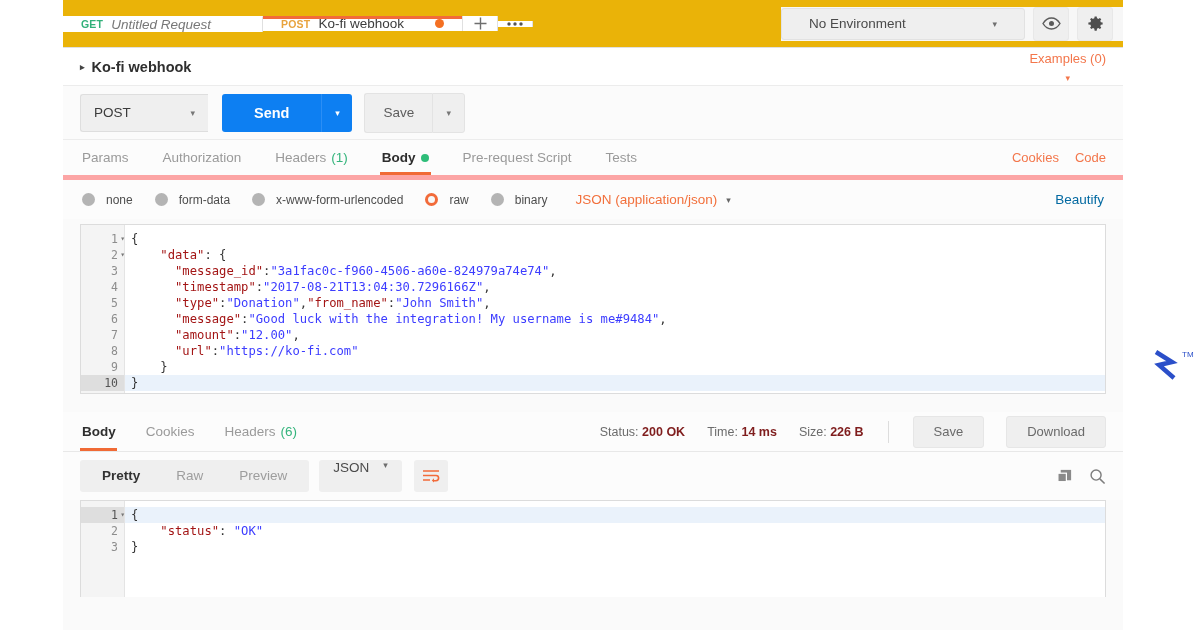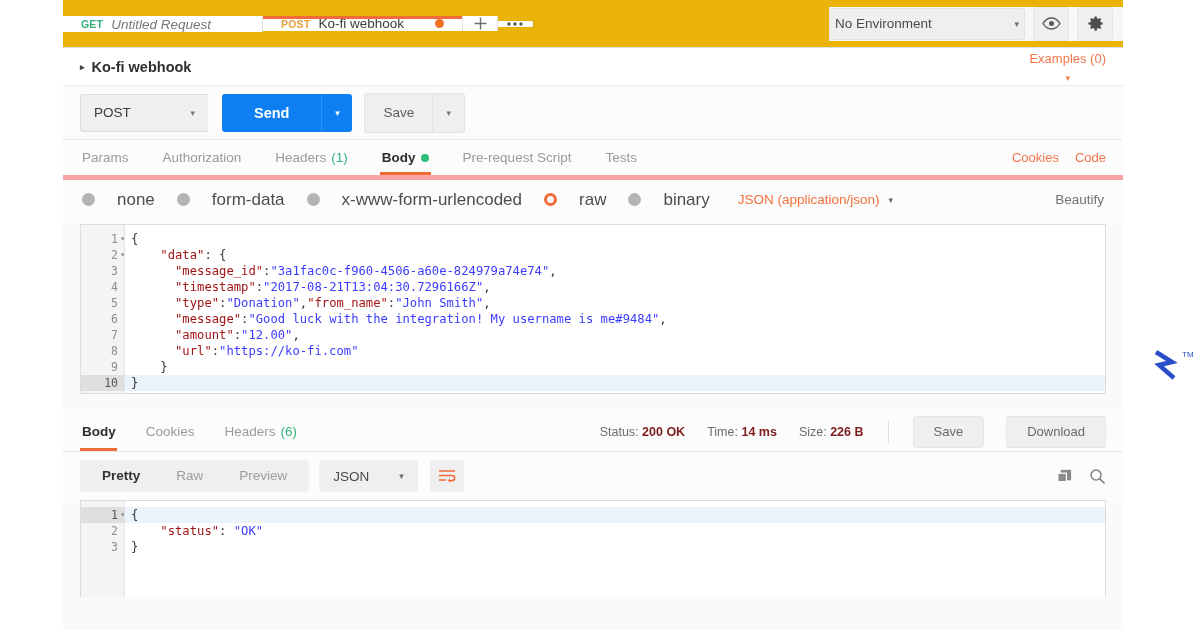--- a/index.html
+++ b/index.html
@@ -66,24 +66,24 @@
   }
   .tabicon.dots { font-size: 16px; letter-spacing:1px; color:#5a5a5a;}
   .tabbar-fill { flex: 1; background:#f7f7f7; border-bottom:0; }
 
   
   .envarea {
     display: flex; align-items: center; gap: 8px;
     padding: 0 10px 0 0; background: #f7f7f7;
   }
   .envselect {
-    width: 196px; height: 32px;
+    width: 244px; height: 32px;
     background: #efefef; border: 1px solid #e2e2e2; border-radius: 3px;
     display: flex; align-items: center; justify-content: space-between;
-    padding: 0 5px; box-sizing: border-box;
+    padding: 0 27px; box-sizing: border-box;
     font-size: 13.5px; color: #4a4a4a; cursor: pointer;
   }
   .envselect .caret { color: #6f6f6f; font-size: 9px; }
   .iconbtn {
     width: 34px; height: 32px; background: #efefef;
     border: 1px solid #e8e8e8; border-radius: 3px;
     display: flex; align-items:center; justify-content:center;
     cursor: pointer;
   }
 
@@ -189,35 +189,35 @@
   }
   .reqtabs .right span { cursor: pointer; }
 
   
   .btyperow {
     height: 39px; background: #fcfcfc;
     display: flex; align-items: center;
     padding: 0 19px; box-sizing: border-box;
   }
   .radio {
-    display: flex; align-items: center; gap: 22px;
-    margin-right: 22px; font-size: 17px; color: #4d4d4d;
+    display: flex; align-items: center; gap: 11px;
+    margin-right: 22px; font-size: 12px; color: #4d4d4d;
     cursor: pointer;
   }
   .radio .rc {
     width: 13px; height: 13px; border-radius: 50%;
     background: #b4b4b4; display:inline-block; position: relative;
   }
   .radio.on .rc { background: #f7f7f7; border: 3px solid #f26b3a; width:7px; height:7px; }
   .jsontype {
     display:flex; align-items:center; gap: 9px;
     color: #f2703c; font-size: 13.5px; margin-left: 6px; cursor: pointer;
   }
   .jsontype .caret { color:#666; font-size: 9px; }
-  .beautify { margin-left: auto; color:#737373; font-size: 13.5px; cursor: pointer; }
+  .beautify { margin-left: auto; color:#0369a1; font-size: 13.5px; cursor: pointer; }
 
   
   .editor {
     margin: 5px 17px 0 17px;
     border: 1px solid #dcdcdc; background:#fff;
     height: 170px; overflow: hidden;
     display: flex;
     font-family: "DejaVu Sans Mono", monospace;
     font-size: 12.2px;
     box-sizing: border-box;
@@ -285,21 +285,21 @@
     display:flex; background:#efefef; border-radius:3px; height:32px;
     align-items:center; padding: 0 4px;
   }
   .segitem {
     padding: 0 18px; font-size: 13.5px; color:#9d9d9d; cursor: pointer;
     line-height: 32px;
   }
   .segitem.sel { color:#333; font-weight: 600; }
   .fmtselect {
     margin-left: 10px; height: 32px; background:#efefef; border-radius:3px;
-    display:flex; align-items:center; gap:30px; padding: 0 14px;
+    display:flex; align-items:flex-start; gap:14px; padding: 0 14px;
     font-size: 13.5px; color:#4a4a4a; cursor: pointer;
   }
   .fmtselect .caret { color:#6d6d6d; font-size:9px; }
   .wrapbtn {
     margin-left: 12px; width: 34px; height: 32px; background:#efefef;
     border-radius:3px; display:flex; align-items:center; justify-content:center;
     cursor: pointer;
   }
   .prettybar .rightools {
     margin-left:auto; display:flex; align-items:center; gap: 16px;

